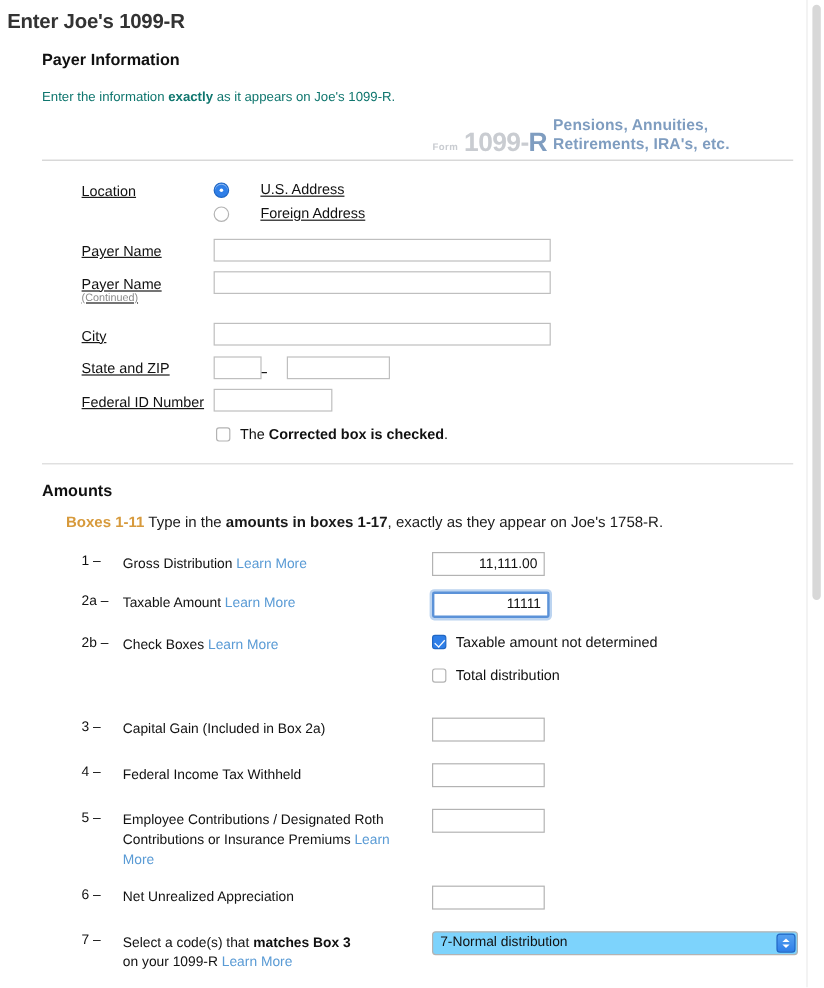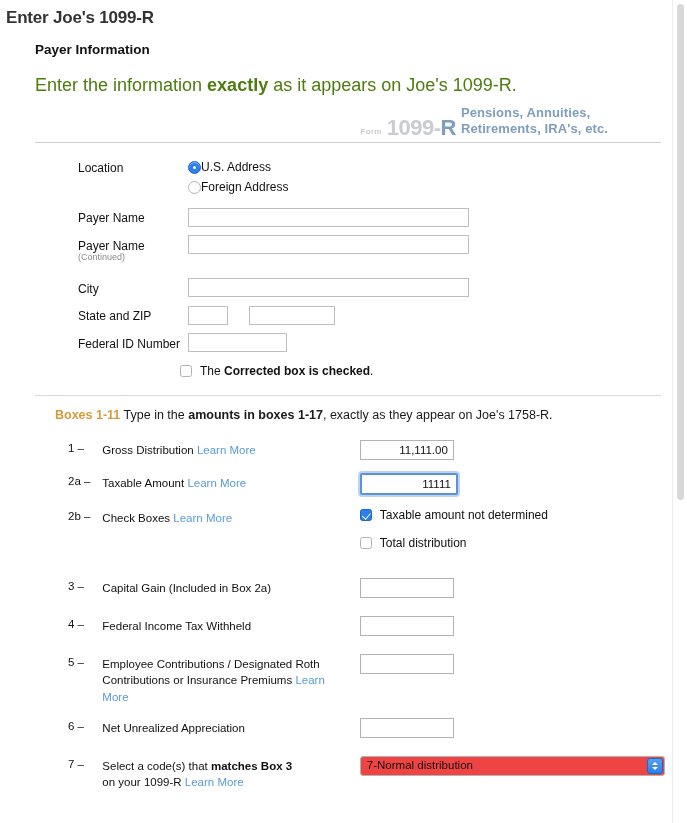--- a/index.html
+++ b/index.html
@@ -56,22 +56,22 @@
   }
 
   .section-head {
     font-size: 13.5px;
     font-weight: bold;
     color: #111111;
     margin-top: 14px;
   }
 
   .intro {
-    font-size: 18px;
-    color: #4d7c0f;
+    font-size: 11px;
+    color: #0f766e;
     margin-top: 18px;
   }
   .intro b { font-weight: bold; }
 
   
   .masthead {
     margin-top: 16px;
     height: 27px;
     position: relative;
   }
@@ -115,22 +115,23 @@
     border-top: 1px solid #cfcfcf;
     margin: 3px 0 0 0;
   }
   hr.rule.thin {
     border-top: 1px solid #d9d9d9;
   }
 
   
   .form-table {
     margin-top: 14px;
-    margin-left: 43px;
+    margin-left: 33px;
     border-collapse: collapse;
+    text-decoration: underline;
   }
   .form-table td {
     padding: 0;
     vertical-align: top;
   }
   .lbl-cell {
     width: 110px;
     font-size: 12px;
     color: #111111;
     padding-top: 4px !important;
@@ -158,21 +159,21 @@
   }
   .w-wide  { width: 281px; }
   .w-state { width: 40px; }
   .w-zip   { width: 86px; }
   .w-fed   { width: 99px; }
 
   
   .radio-row {
     display: flex;
     align-items: center;
-    gap: 0;
+    gap: 26px;
     height: 20px;
   }
   .radio {
     width: 13px; height: 13px;
     border-radius: 50%;
     background: #ffffff;
     border: 1px solid #b3b3b3;
     flex: 0 0 auto;
     position: relative;
   }
@@ -301,21 +302,21 @@
   .amt-gap-s { height: 13px; }
   .amt-gap-l { height: 28px; }
 
   
   .sel {
     position: relative;
     width: 305px;
     height: 20px;
     border: 1px solid #b3b3b3;
     border-radius: 3px;
-    background: #ef4444;
+    background: #7dd3fc;
     font-size: 11.5px;
     color: #111;
   }
   .sel-val {
     position: absolute;
     left: 6px; top: 2px;
     font-size: 11.5px;
   }
   .sel-btn {
     position: absolute;
@@ -439,20 +440,21 @@
       </table>
 
     <div class="cb-row corrected-row">
       <span class="cb"></span>
       <span class="cb-lbl"><span>The </span><b>Corrected box is checked</b><span>.</span></span>
     </div>
 
     <div style="height:14px"></div>
     <hr class="rule thin">
 
+    <div class="amounts-head">Amounts</div>
 
     <div class="boxes-note"><span class="boxes-tag">Boxes 1-11</span><span> Type in the </span><b>amounts in boxes 1-17</b><span>, exactly as they appear on Joe's 1758-R.</span></div>
 
     <table class="amt-table">
 
       <tbody>
           <tr>
         <td class="amt-num">1 –</td>
         <td class="amt-lbl"><span>Gross Distribution</span> <a class="learn">Learn More</a></td>
         <td class="amt-ctl">

